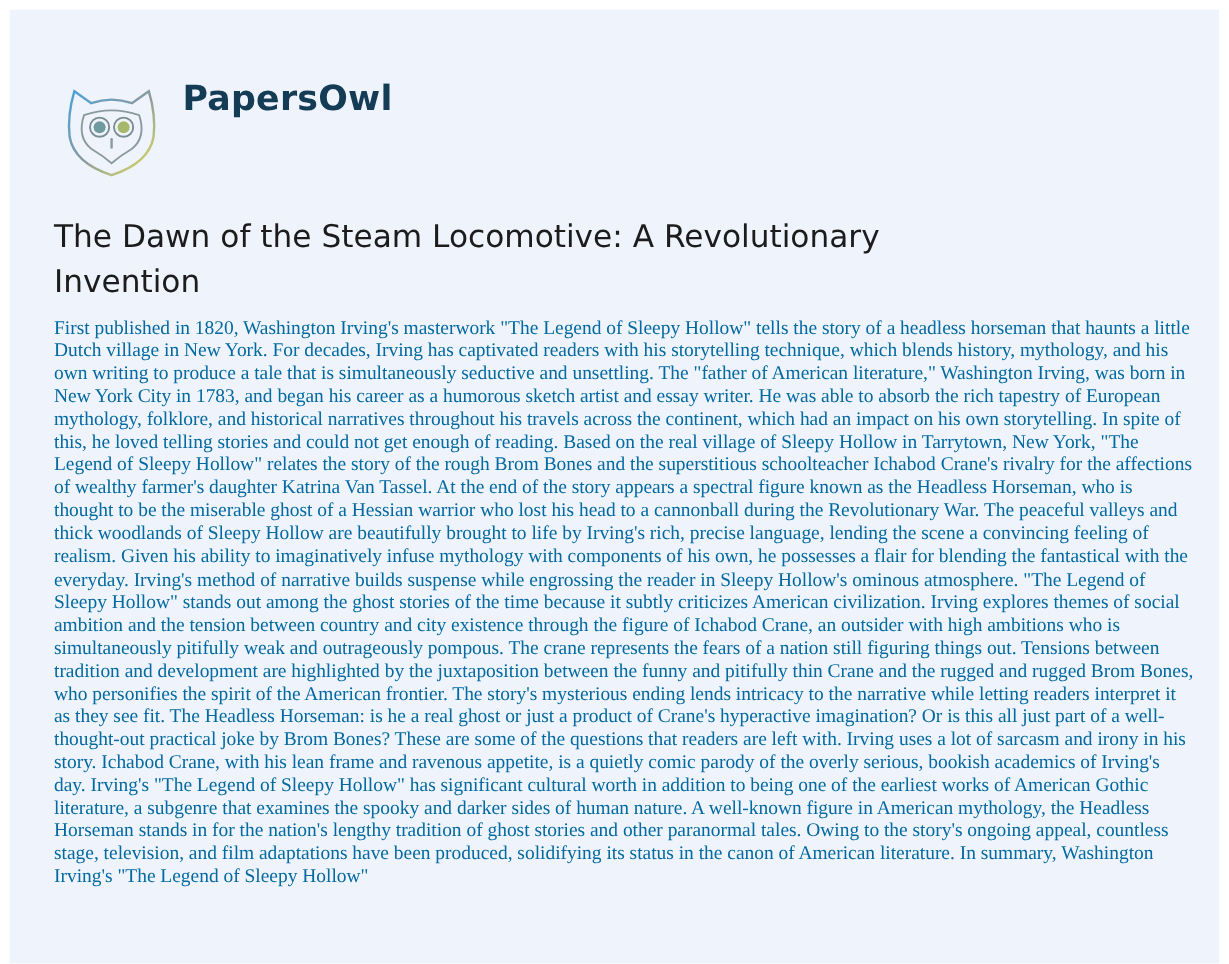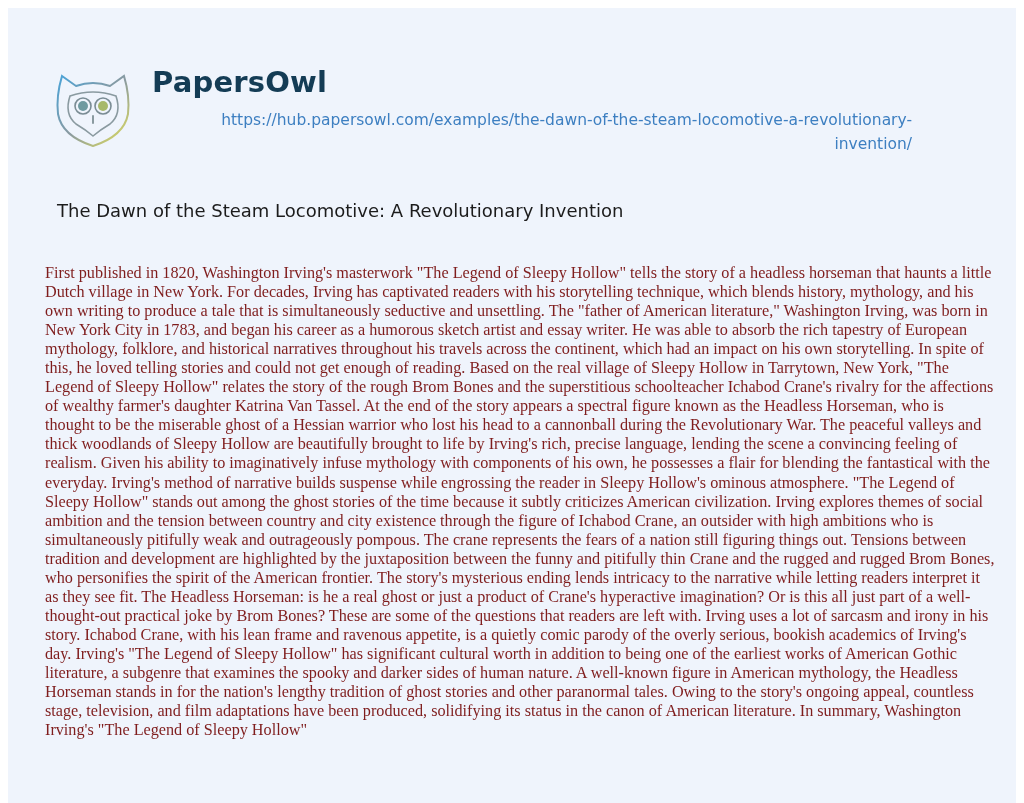--- a/index.html
+++ b/index.html
@@ -14,28 +14,28 @@
       position: absolute; left: 144px; top: 57px;
       font-family: "DejaVu Sans", sans-serif; font-weight: bold; font-size: 29px;
       color: #143c55; letter-spacing: 0.2px;
     }
     .url {
       position: absolute; left: 144px; top: 100px; width: 760px;
       font-family: "DejaVu Sans", sans-serif; font-size: 15.5px; line-height: 24px;
       color: #3d7fc1; text-decoration: none;
     }
     .title {
-      position: absolute; left: 37px; top: 172px; width: 700px; margin: 12px;
-      font-family: "DejaVu Sans", sans-serif; font-weight: normal; font-size: 18px;
+      position: absolute; left: 37px; top: 172px; width: 700px; margin: 0;
+      font-family: "DejaVu Sans", sans-serif; font-weight: normal; font-size: 26px;
       line-height: 37px; color: #1c1c1c;
     }
     .body-text {
       position: absolute; left: 37px; top: 256px; width: 950px; margin: 0;
       font-family: "Liberation Serif", serif; font-size: 16.2px; line-height: 19.05px;
-      color: #7f1d1d;
+      color: #0369a1;
     }
   </style>
 </head>
 <body>
 
 <div class="page">
   <div class="header">
     <div class="logo">
       <svg width="86" height="86" viewBox="0 0 86 86">
         <defs>
@@ -48,19 +48,18 @@
         <path d="M12 10 L26 20 Q43 14 60 20 L74 10 Q80 30 78 48 Q74 70 43 80 Q12 70 8 48 Q6 30 12 10 Z" fill="none" stroke="url(#owlgrad)" stroke-width="2"></path>
         <path d="M20 30 Q43 22 66 30 Q72 48 60 58 Q50 64 43 70 Q36 64 26 58 Q14 48 20 30 Z" fill="none" stroke="#8a9aa0" stroke-width="1.6"></path>
         <circle cx="33" cy="40" r="8" fill="none" stroke="#7a8c94" stroke-width="1.6"></circle>
         <circle cx="33" cy="40" r="5" fill="#6f9aa0"></circle>
         <circle cx="53" cy="40" r="8" fill="none" stroke="#7a8c94" stroke-width="1.6"></circle>
         <circle cx="53" cy="40" r="5" fill="#a7b86a"></circle>
         <path d="M43 50 L43 57" stroke="#8a9aa0" stroke-width="2" stroke-linecap="round"></path>
       </svg>
     </div>
     <div class="brand">PapersOwl</div>
-    <a class="url">https://hub.papersowl.com/examples/the-dawn-of-the-steam-locomotive-a-revolutionary-invention/</a>
   </div>
 
   <h1 class="title">The Dawn of the Steam Locomotive: A Revolutionary Invention</h1>
 
   <p class="body-text">First published in 1820, Washington Irving's masterwork "The Legend of Sleepy Hollow" tells the story of a headless horseman that haunts a little Dutch village in New York. For decades, Irving has captivated readers with his storytelling technique, which blends history, mythology, and his own writing to produce a tale that is simultaneously seductive and unsettling. The "father of American literature," Washington Irving, was born in New York City in 1783, and began his career as a humorous sketch artist and essay writer. He was able to absorb the rich tapestry of European mythology, folklore, and historical narratives throughout his travels across the continent, which had an impact on his own storytelling. In spite of this, he loved telling stories and could not get enough of reading. Based on the real village of Sleepy Hollow in Tarrytown, New York, "The Legend of Sleepy Hollow" relates the story of the rough Brom Bones and the superstitious schoolteacher Ichabod Crane's rivalry for the affections of wealthy farmer's daughter Katrina Van Tassel. At the end of the story appears a spectral figure known as the Headless Horseman, who is thought to be the miserable ghost of a Hessian warrior who lost his head to a cannonball during the Revolutionary War. The peaceful valleys and thick woodlands of Sleepy Hollow are beautifully brought to life by Irving's rich, precise language, lending the scene a convincing feeling of realism. Given his ability to imaginatively infuse mythology with components of his own, he possesses a flair for blending the fantastical with the everyday. Irving's method of narrative builds suspense while engrossing the reader in Sleepy Hollow's ominous atmosphere. "The Legend of Sleepy Hollow" stands out among the ghost stories of the time because it subtly criticizes American civilization. Irving explores themes of social ambition and the tension between country and city existence through the figure of Ichabod Crane, an outsider with high ambitions who is simultaneously pitifully weak and outrageously pompous. The crane represents the fears of a nation still figuring things out. Tensions between tradition and development are highlighted by the juxtaposition between the funny and pitifully thin Crane and the rugged and rugged Brom Bones, who personifies the spirit of the American frontier. The story's mysterious ending lends intricacy to the narrative while letting readers interpret it as they see fit. The Headless Horseman: is he a real ghost or just a product of Crane's hyperactive imagination? Or is this all just part of a well-thought-out practical joke by Brom Bones? These are some of the questions that readers are left with. Irving uses a lot of sarcasm and irony in his story. Ichabod Crane, with his lean frame and ravenous appetite, is a quietly comic parody of the overly serious, bookish academics of Irving's day. Irving's "The Legend of Sleepy Hollow" has significant cultural worth in addition to being one of the earliest works of American Gothic literature, a subgenre that examines the spooky and darker sides of human nature. A well-known figure in American mythology, the Headless Horseman stands in for the nation's lengthy tradition of ghost stories and other paranormal tales. Owing to the story's ongoing appeal, countless stage, television, and film adaptations have been produced, solidifying its status in the canon of American literature. In summary, Washington Irving's "The Legend of Sleepy Hollow"</p>
 </div>
 
 </body></html>

